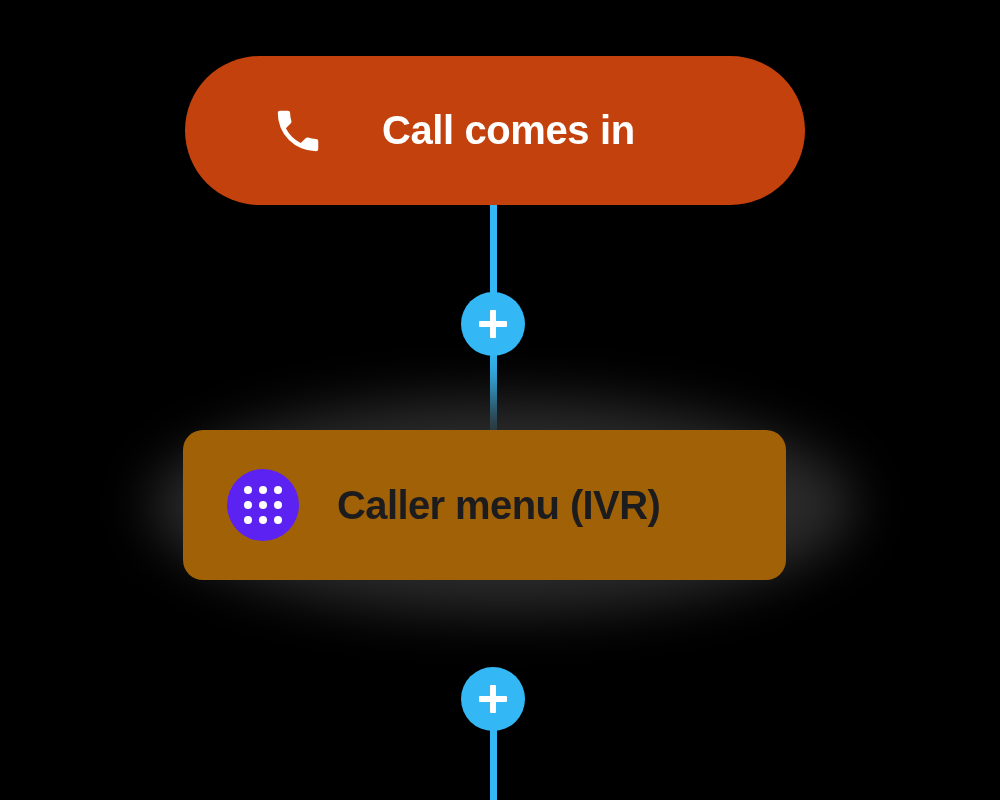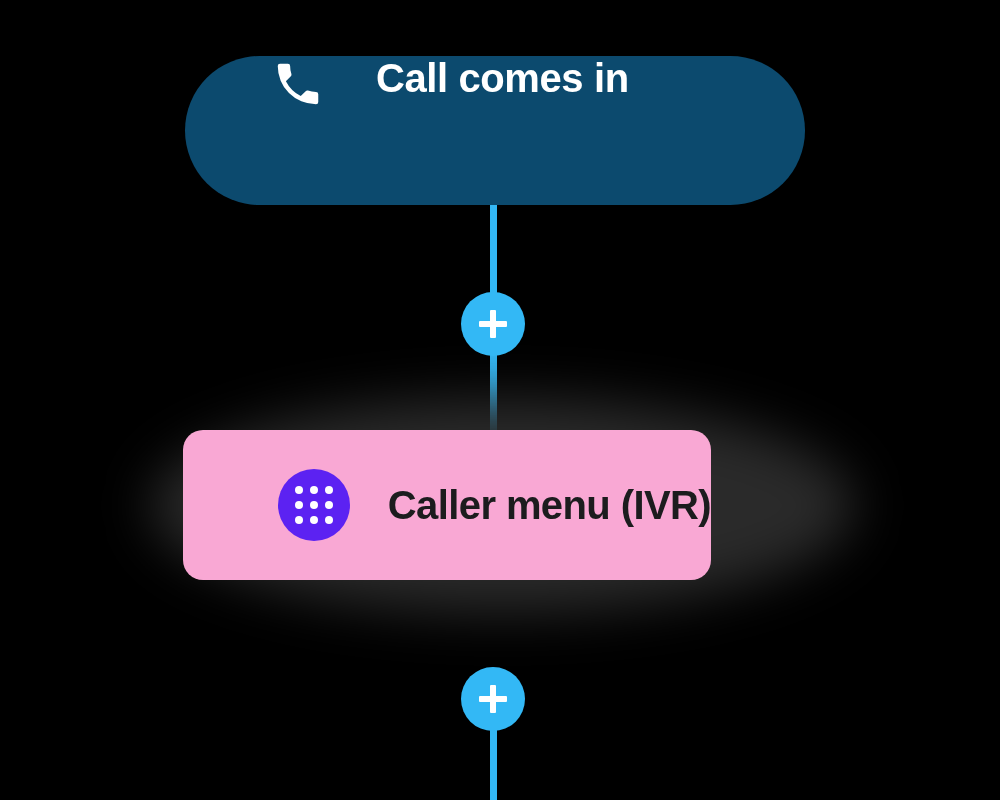--- a/index.html
+++ b/index.html
@@ -72,26 +72,27 @@
     width: 28px; height: 6px;
   }
 
   
   #trigger-node {
     position: absolute;
     left: 185px;
     top: 56px;
     width: 620px;
     height: 149px;
-    background: #0c4a6e;
+    background: #c2410c;
     border-radius: 75px;
     display: flex;
-    align-items: flex-start;
+    align-items: center;
     z-index: 4;
     cursor: pointer;
+    gap: 6px;
   }
   #trigger-node .node-icon-wrap {
     width: 56px;
     height: 56px;
     margin-left: 85px;
     display: flex;
     align-items: center;
     justify-content: center;
     flex: none;
   }
@@ -114,29 +115,28 @@
     border-radius: 50%;
     background: #2a2a2a;
     filter: blur(26px);
     z-index: 1;
     pointer-events: none;
   }
   #ivr-node {
     position: absolute;
     left: 183px;
     top: 430px;
-    width: 528px;
+    width: 603px;
     height: 150px;
-    background: #f9a8d4;
+    background: #a16207;
     border-radius: 20px;
     display: flex;
     align-items: center;
     z-index: 4;
     cursor: pointer;
-    justify-content: flex-end;
   }
   #ivr-node .ivr-icon-circle {
     width: 72px;
     height: 72px;
     margin-left: 44px;
     border-radius: 50%;
     background: #5c22f2;
     display: flex;
     align-items: center;
     justify-content: center;

